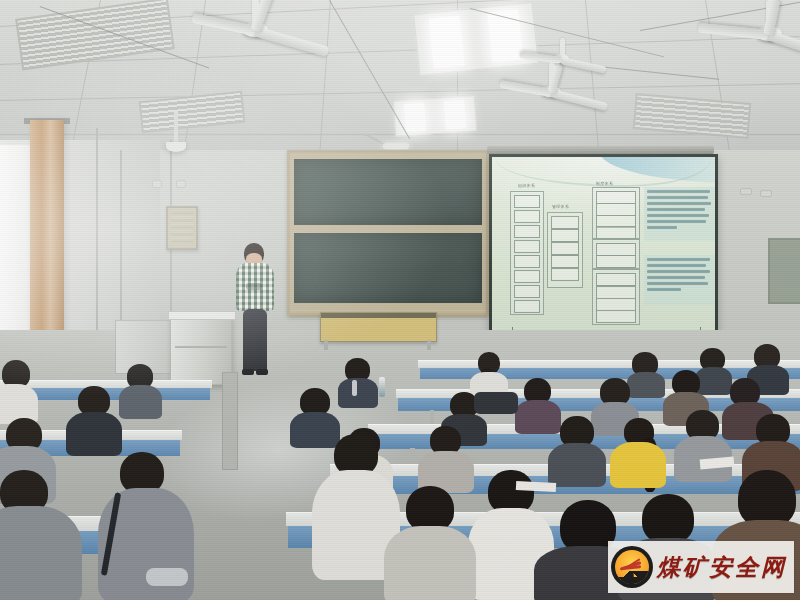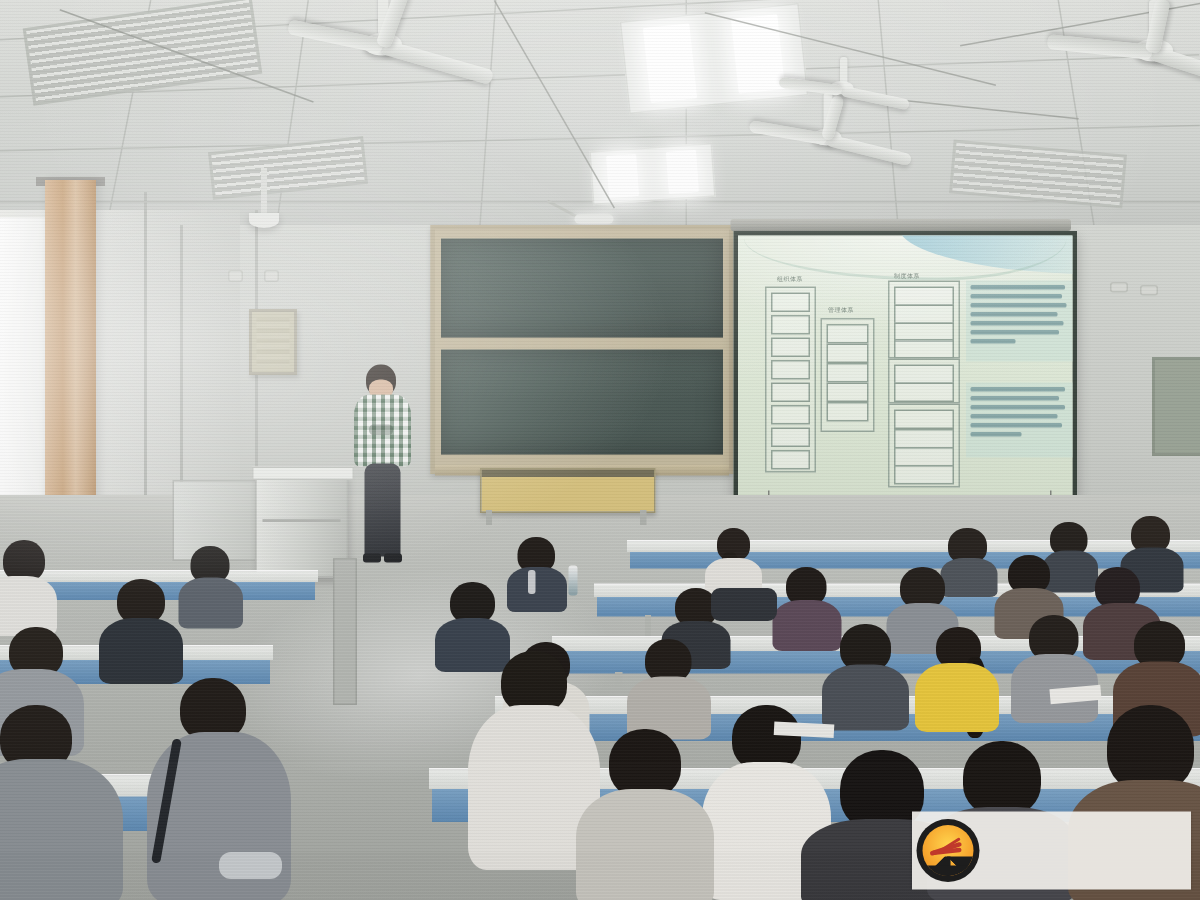--- a/index.html
+++ b/index.html
@@ -618,16 +618,17 @@
     <div class="wm-logo">
       <div class="wm-logo-inner">
         <div class="wm-ray" style="left:4px;top:11px;width:22px;height:3px;transform:rotate(-18deg);"></div>
         <div class="wm-ray" style="left:6px;top:15px;width:20px;height:3px;transform:rotate(-6deg);"></div>
         <div class="wm-ray" style="left:8px;top:8px;width:17px;height:2px;transform:rotate(-32deg);"></div>
         <div class="wm-mtn"></div>
         <div class="wm-mtn2"></div>
       </div>
     </div>
     <div class="wm-text">
+      <div class="wm-cn">煤矿安全网</div>
     </div>
   </div>
 
 </div>
 
 </body></html>

